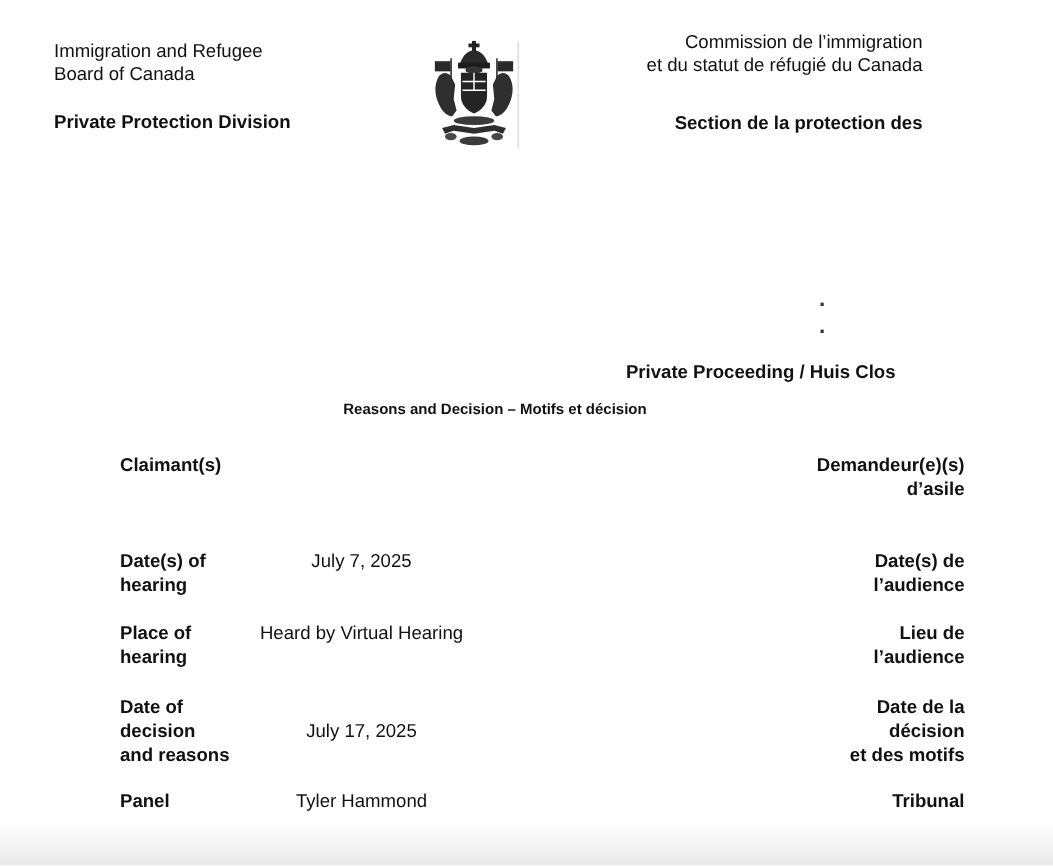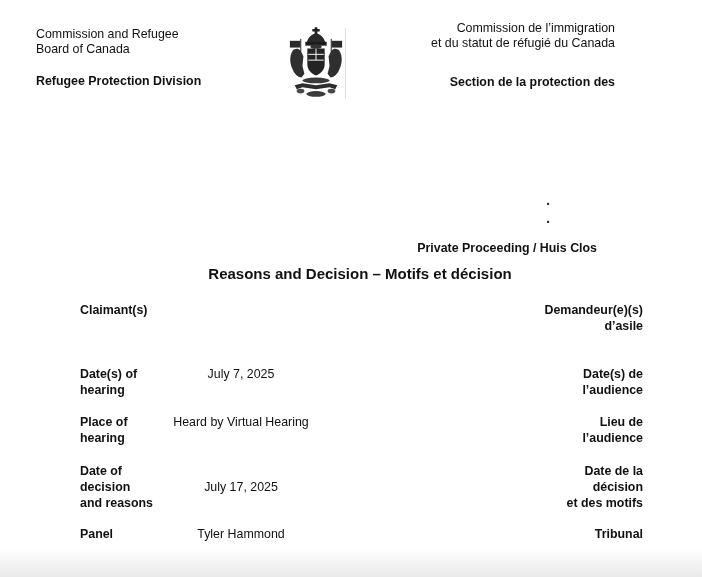--- a/index.html
+++ b/index.html
@@ -23,21 +23,21 @@
   .arms-edge  { left: 345px; top: 28px; width: 1px; height: 71px; background: #dedede; }
   .hdr-right  { right: 87px; top: 21px; width: 260px; text-align: right; }
   .hdr-right-div { right: 87px; top: 74px; width: 260px; text-align: right; line-height: 16px; }
 
   .file-line  { right: 154px; top: 138px; text-align: right; }
   .dot        { position: absolute; left: 546px; font-size: 15px; font-weight: 700; line-height: 15px; color: #333; }
   .dot1 { top: 192px; }
   .dot2 { top: 210px; }
 
   .private    { right: 105px; top: 241px; text-align: right; }
-  .title      { left: 0; top: 264px; width: 660px; text-align: center; font-size: 15px; line-height: 19px; padding-left: 30px; }
+  .title      { left: 0; top: 264px; width: 660px; text-align: center; font-size: 10px; line-height: 19px; }
 
   .row { position: absolute; left: 0; width: 702px; height: 0; overflow: visible; }
   .row-claimants  { top: 302px; }
   .row-hearing-date  { top: 366px; }
   .row-hearing-place { top: 414px; }
   .row-decision-date { top: 463px; }
   .row-panel      { top: 526px; }
 
   .cl { position: absolute; left: 36px; top: 0; width: 170px; font-weight: 700; white-space: pre-line; line-height: 16px; margin-left: 44px; }
   .cc { position: absolute; left: 36px; top: 0; width: 410px; text-align: center; white-space: pre-line; line-height: 16px; }
@@ -48,24 +48,24 @@
     left: 0; right: 0; bottom: 0; height: 28px;
     background: linear-gradient(to bottom, rgba(0,0,0,0) 0%, rgba(0,0,0,0.085) 100%);
   }
 </style>
 </head>
 <body>
 
 <div class="page">
 
   <div class="abs hdr-left">
-    <div>Commission and Refugee</div>
+    <div>Immigration and Refugee</div>
     <div>Board of Canada</div>
   </div>
-  <div class="abs hdr-left-div bold">Refugee Protection Division</div>
+  <div class="abs hdr-left-div bold">Private Protection Division</div>
 
   <div class="abs arms">
     <svg viewBox="0 0 60 76" width="58" height="76" aria-hidden="true">
       <rect x="28.6" y="0" width="2.8" height="7" fill="#222"></rect>
       <rect x="26.2" y="1.8" width="7.6" height="2.6" fill="#222"></rect>
       <path d="M20 17 C22 9 27 6.5 30 6.5 C33 6.5 38 9 40 17 Z" fill="#2a2a2a"></path>
       <rect x="19" y="15" width="22" height="4" fill="#1c1c1c"></rect>
       <rect x="3" y="14" width="11" height="7" fill="#2a2a2a"></rect>
       <rect x="46" y="14" width="11" height="7" fill="#2a2a2a"></rect>
       <rect x="13.6" y="12" width="1.2" height="14" fill="#444"></rect>

